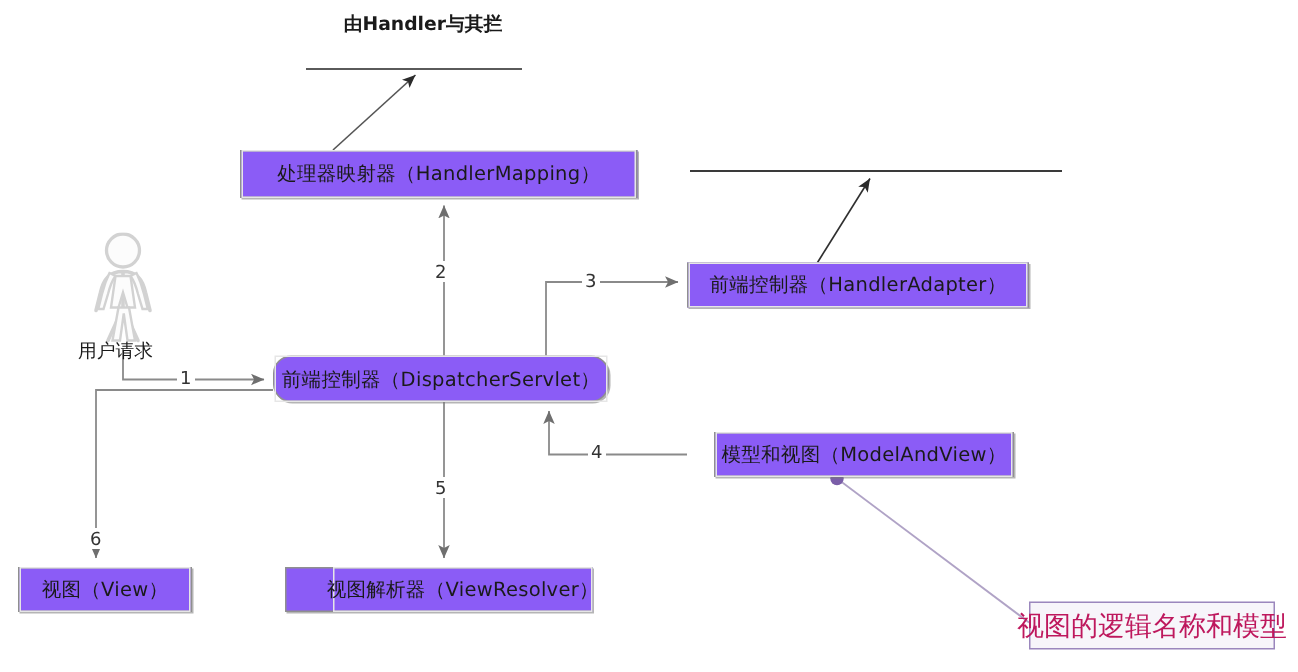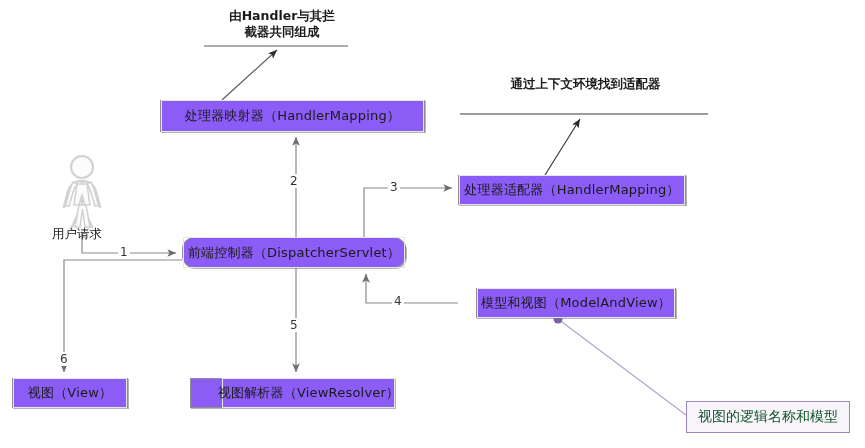--- a/index.html
+++ b/index.html
@@ -49,22 +49,22 @@
     justify-content: center;
   }
   .note-box {
     position: absolute;
     box-sizing: border-box;
     background: #f7f5fa;
     border: 1px solid #9b87bd;
     display: flex;
     align-items: center;
     justify-content: center;
-    color: #14532d;
-    font-size: 14px;
+    color: #be185d;
+    font-size: 18px;
     white-space: nowrap;
     font-family: "DejaVu Sans", "Liberation Sans", sans-serif;
   }
   .annot {
     position: absolute;
     text-align: center;
     color: #1a1a1a;
     font-size: 12.5px;
     line-height: 16px;
     font-weight: 700;
@@ -123,25 +123,23 @@
     <line x1="296" y1="268" x2="296" y2="372" fill="none" stroke="#8a8a8a" stroke-width="1.2" marker-end="url(#arrow)"></line>
 
     <path d="M182,260 L64,260 L64,372" fill="none" stroke="#8a8a8a" stroke-width="1.2" marker-end="url(#arrow)"></path>
 
     <line x1="558" y1="319" x2="686" y2="415" stroke="#b0a3c6" stroke-width="1.2"></line>
     <circle cx="558" cy="319" r="4.5" fill="#7a5ea8"></circle>
   </svg>
 
   <div class="annot" style="left:212px; top:8px; width:140px;">
     <div>由Handler与其拦</div>
-    <div>截器共同组成</div>
   </div>
 
   <div class="annot" style="left:468px; top:76px; width:235px;">
-    <div>通过上下文环境找到适配器</div>
   </div>
 
   <div class="actor" style="left:56px; top:155px; width:52px; height:75px;">
     <svg width="52" height="75" viewBox="0 0 52 75" xmlns="http://www.w3.org/2000/svg">
       <ellipse cx="26" cy="12" rx="11" ry="11" fill="#fcfcfc" stroke="#d2d2d2" stroke-width="2.2"></ellipse>
       <path d="M26,26 C17,26 13,31 11,40 L8,52 M26,26 C35,26 39,31 41,40 L44,52
                M26,26 L26,50 M26,50 L16,72 M26,50 L36,72" fill="#fcfcfc" stroke="#d2d2d2" stroke-width="2.4" stroke-linecap="round" stroke-linejoin="round"></path>
       <path d="M17,27 C17,27 14,33 12,41 L9.5,51 L13,51 L16,41 C18,33 21,29 21,29 Z
                M35,27 C35,27 38,33 40,41 L42.5,51 L39,51 L36,41 C34,33 31,29 31,29 Z" fill="#fcfcfc" stroke="#d2d2d2" stroke-width="1.6"></path>
       <path d="M21,29 L31,29 L34,50 L29,50 L26,40 L23,50 L18,50 Z" fill="#fcfcfc" stroke="#d2d2d2" stroke-width="1.6"></path>
@@ -151,21 +149,21 @@
   <div class="actor-label" style="left:52px; top:226px;">用户请求</div>
 
   <div class="node" style="left:160px; top:100px; width:265px; height:32px;">
     <div class="node-inner">
       <span>处理器映射器（HandlerMapping）</span>
     </div>
   </div>
 
   <div class="node" style="left:458px; top:175px; width:228px; height:30px;">
     <div class="node-inner">
-      <span>处理器适配器（HandlerMapping）</span>
+      <span>前端控制器（HandlerAdapter）</span>
     </div>
   </div>
 
   <div class="node" style="left:182px; top:237px; width:224px; height:31px;border-radius:12px;">
     <div class="node-inner">
       <span>前端控制器（DispatcherServlet）</span>
     </div>
   </div>
 
   <div class="node" style="left:476px; top:288px; width:200px; height:30px;">

